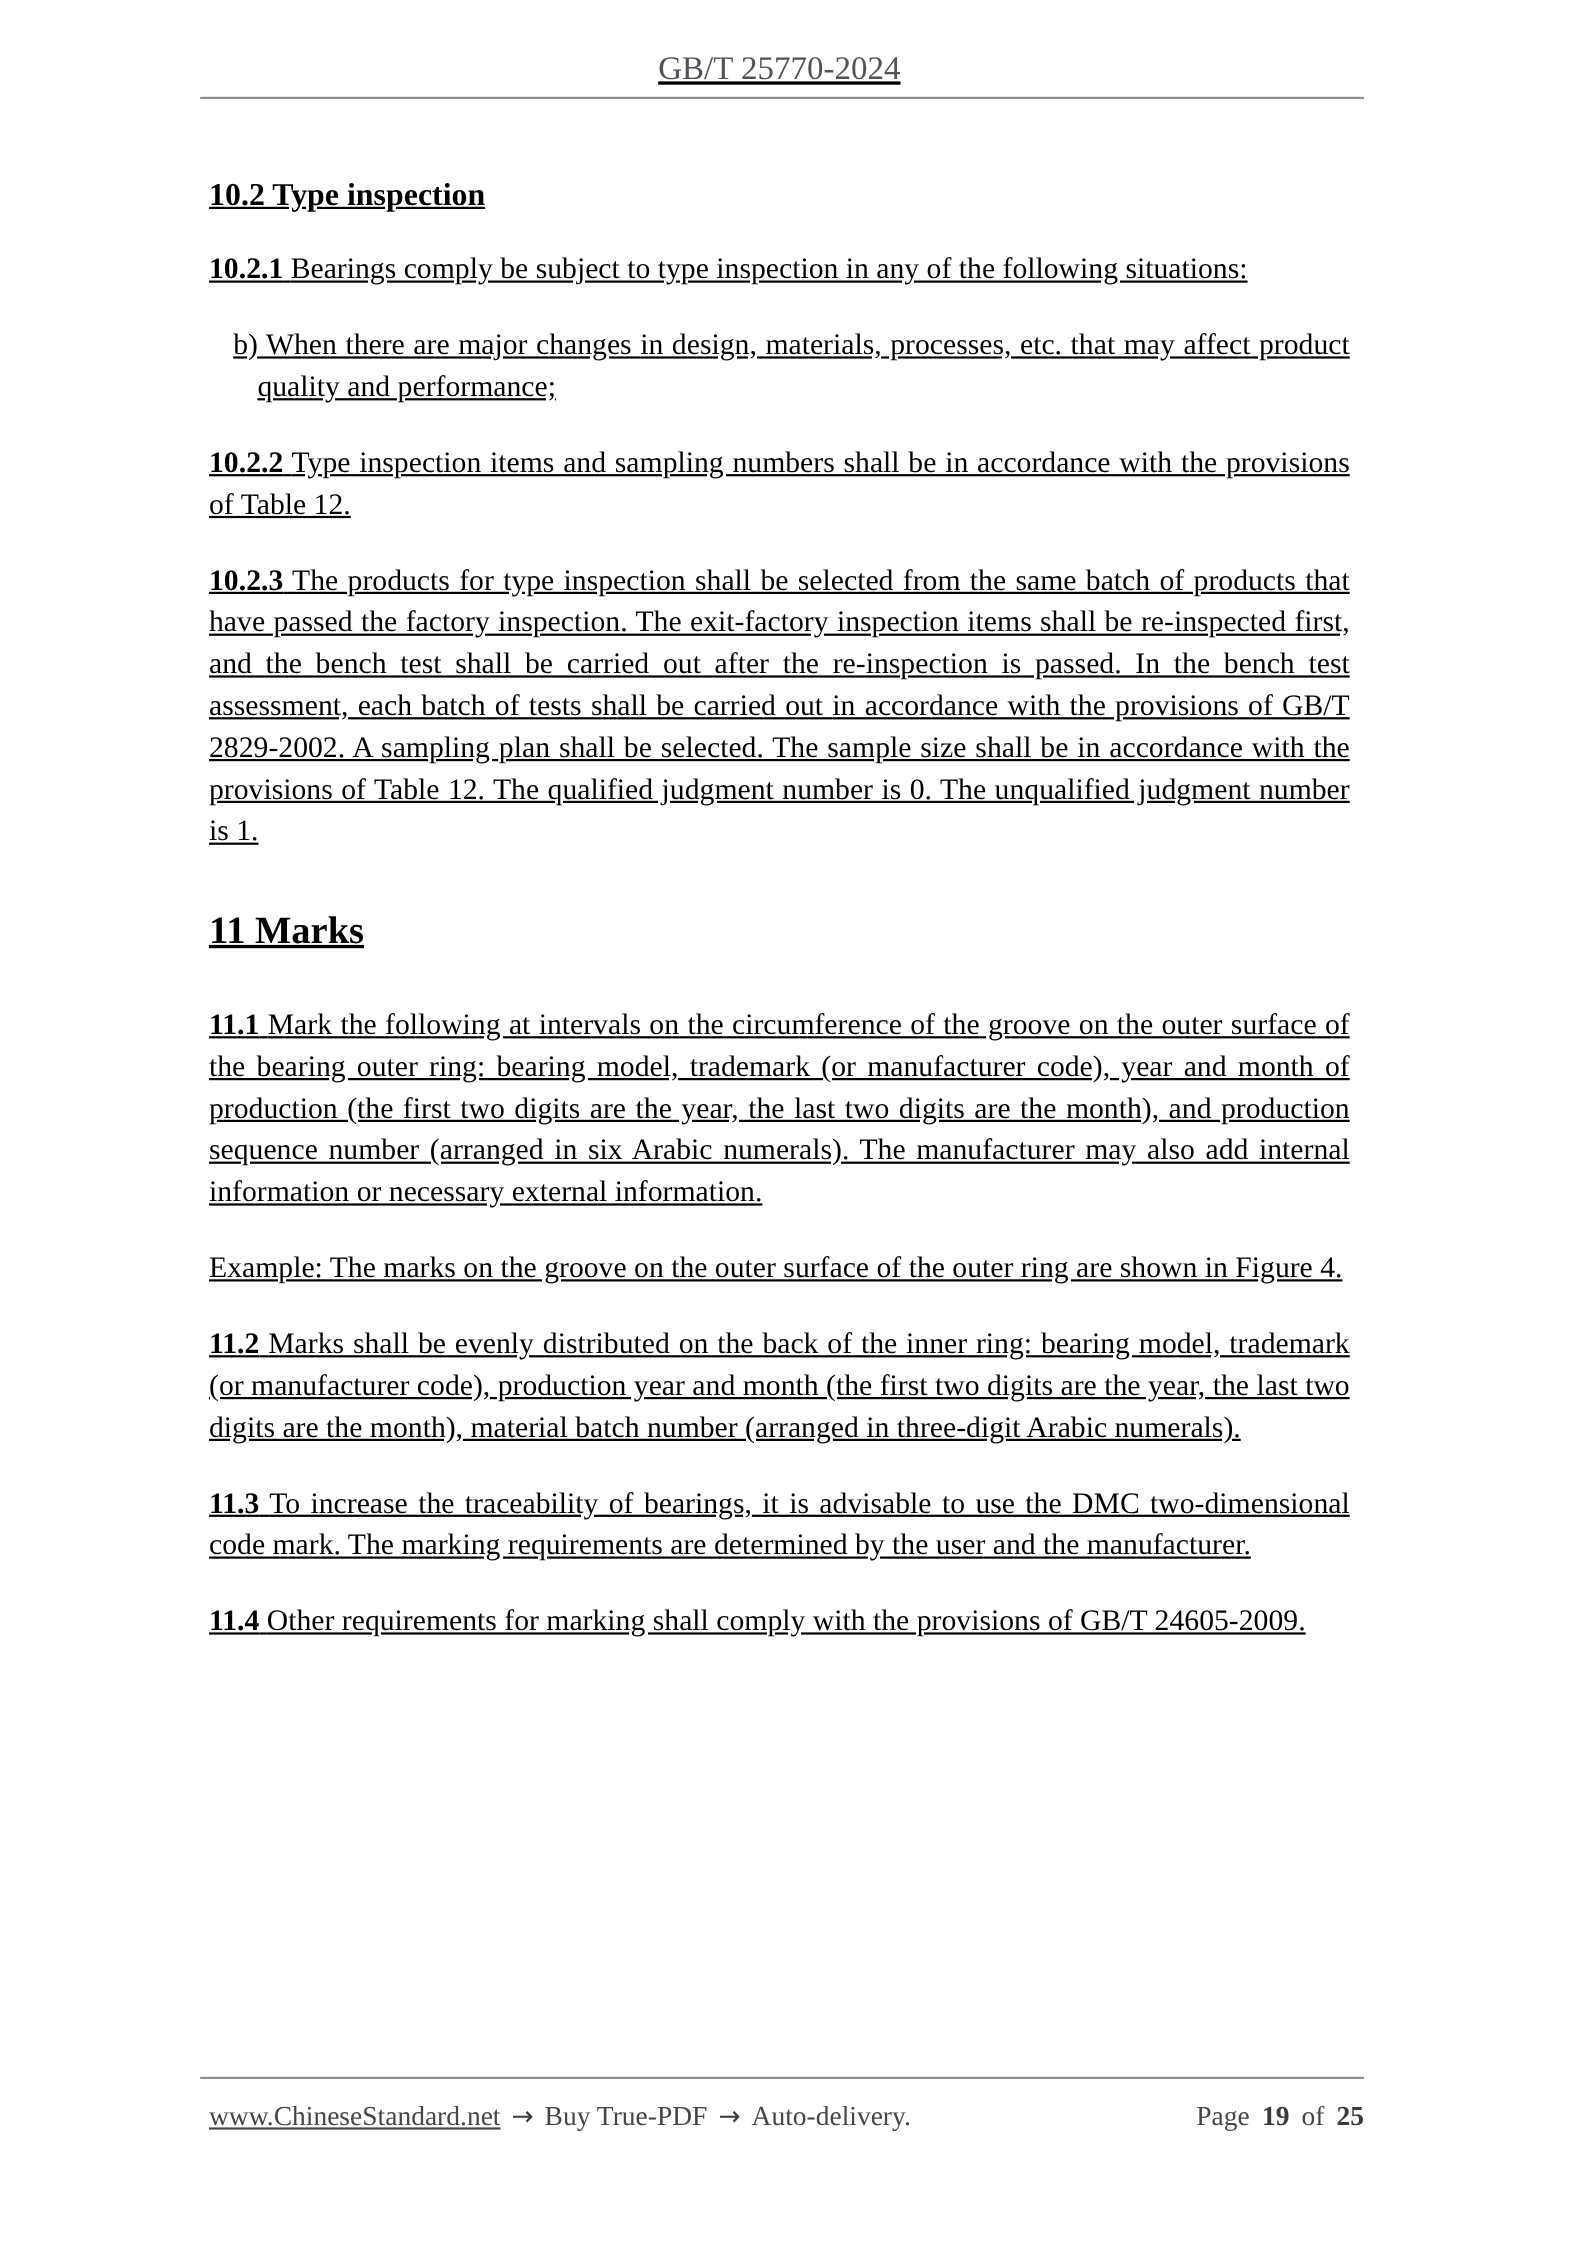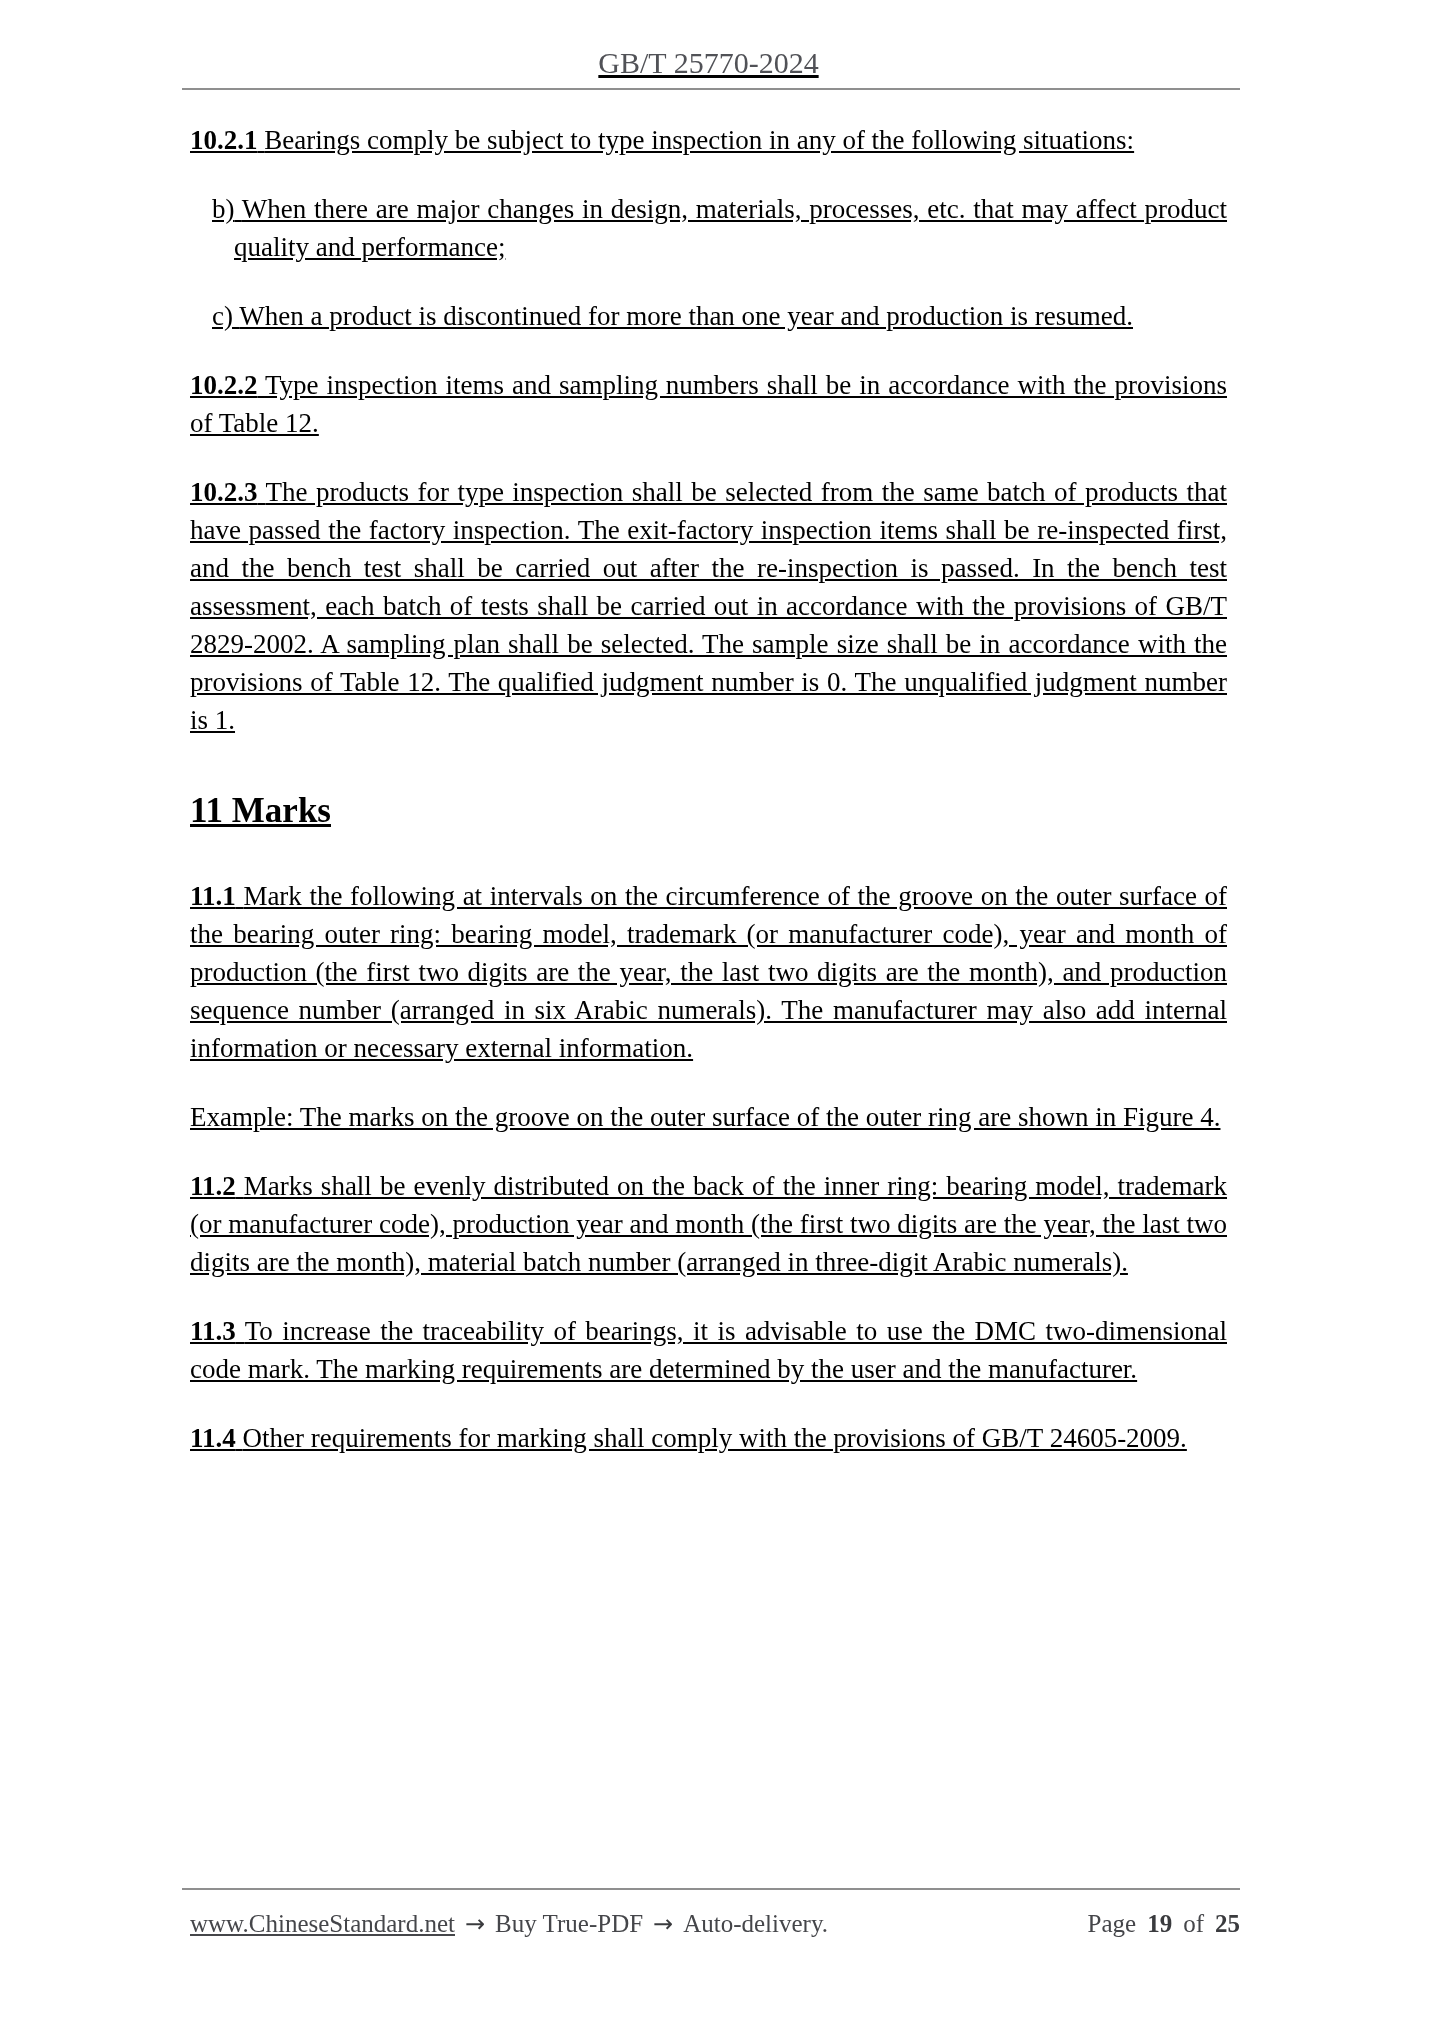--- a/index.html
+++ b/index.html
@@ -100,36 +100,33 @@
 </head>
 <body>
 
 <div class="page">
 
   <div class="doc-header">
     <span>GB/T 25770-2024</span>
   </div>
   <hr class="header-rule">
 
+  <div class="sec-heading">10.2 Type inspection</div>
 
   <p class="para">
     <b class="clause-num">10.2.1</b>
     <span>Bearings comply be subject to type inspection in any of the following situations:</span>
   </p>
 
 
   <div class="list-item">
     <span>b)</span>
     <span>When there are major changes in design, materials, processes, etc. that may affect product quality and performance;</span>
   </div>
 
-  <div class="list-item">
-    <span>c)</span>
-    <span>When a product is discontinued for more than one year and production is resumed.</span>
-  </div>
 
   <p class="para">
     <b class="clause-num">10.2.2</b>
     <span>Type inspection items and sampling numbers shall be in accordance with the provisions of Table 12.</span>
   </p>
 
   <p class="para">
     <b class="clause-num">10.2.3</b>
     <span>The products for type inspection shall be selected from the same batch of products that have passed the factory inspection. The exit-factory inspection items shall be re-inspected first, and the bench test shall be carried out after the re-inspection is passed. In the bench test assessment, each batch of tests shall be carried out in accordance with the provisions of GB/T 2829-2002. A sampling plan shall be selected. The sample size shall be in accordance with the provisions of Table 12. The qualified judgment number is 0. The unqualified judgment number is 1.</span>
   </p>

